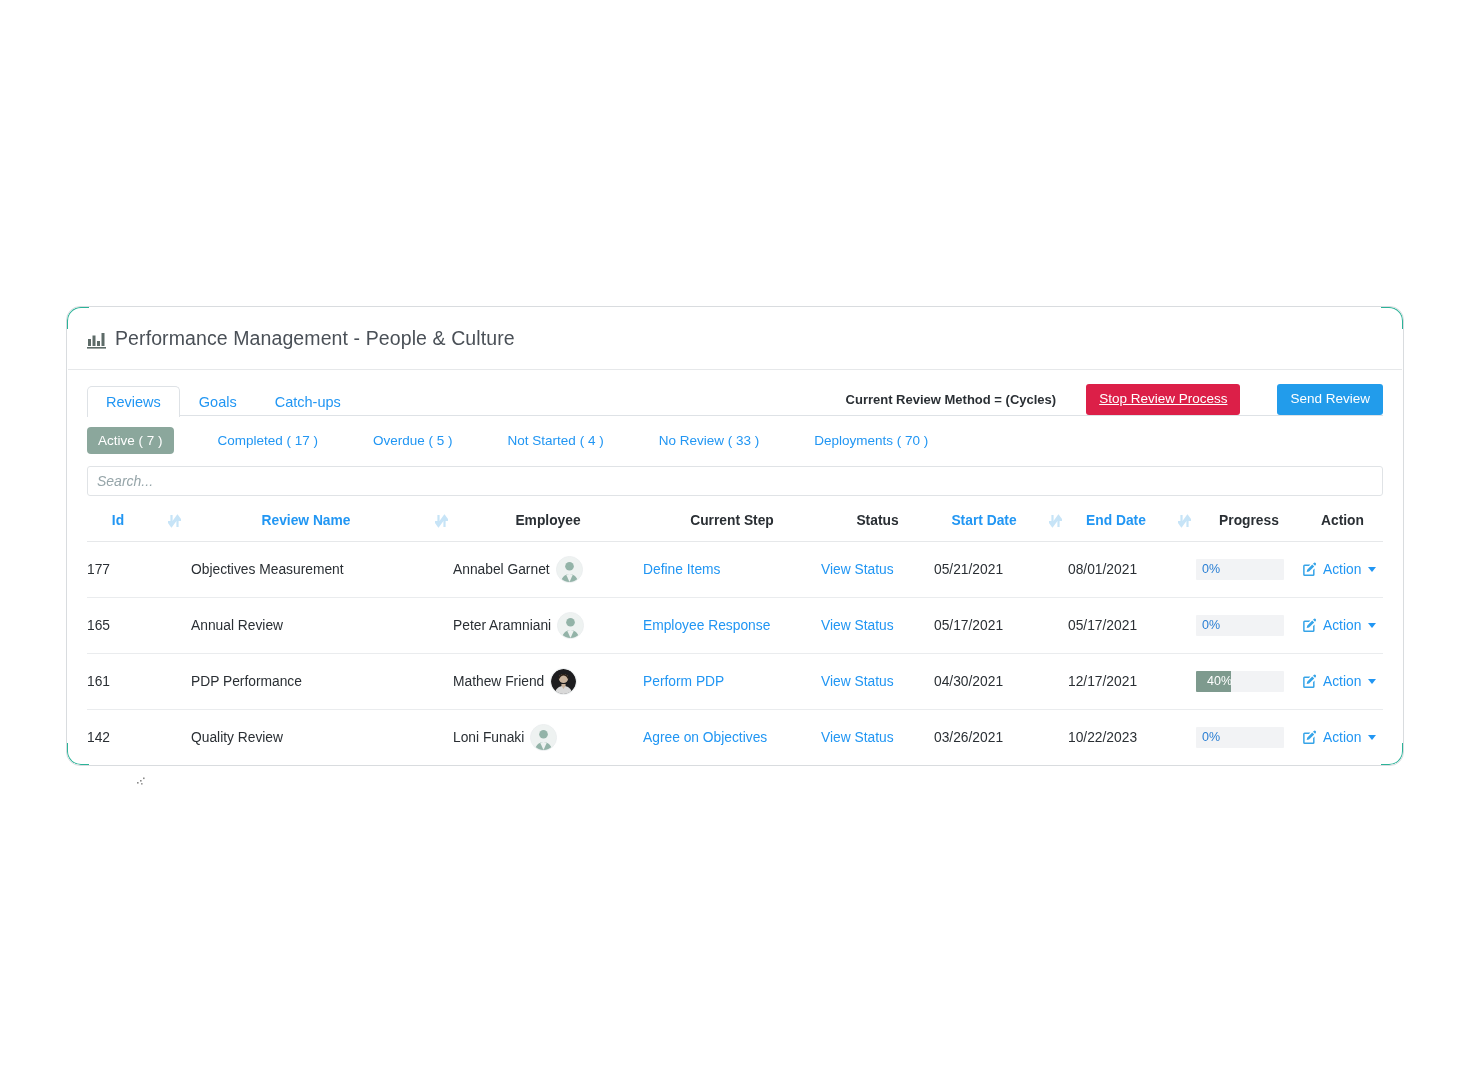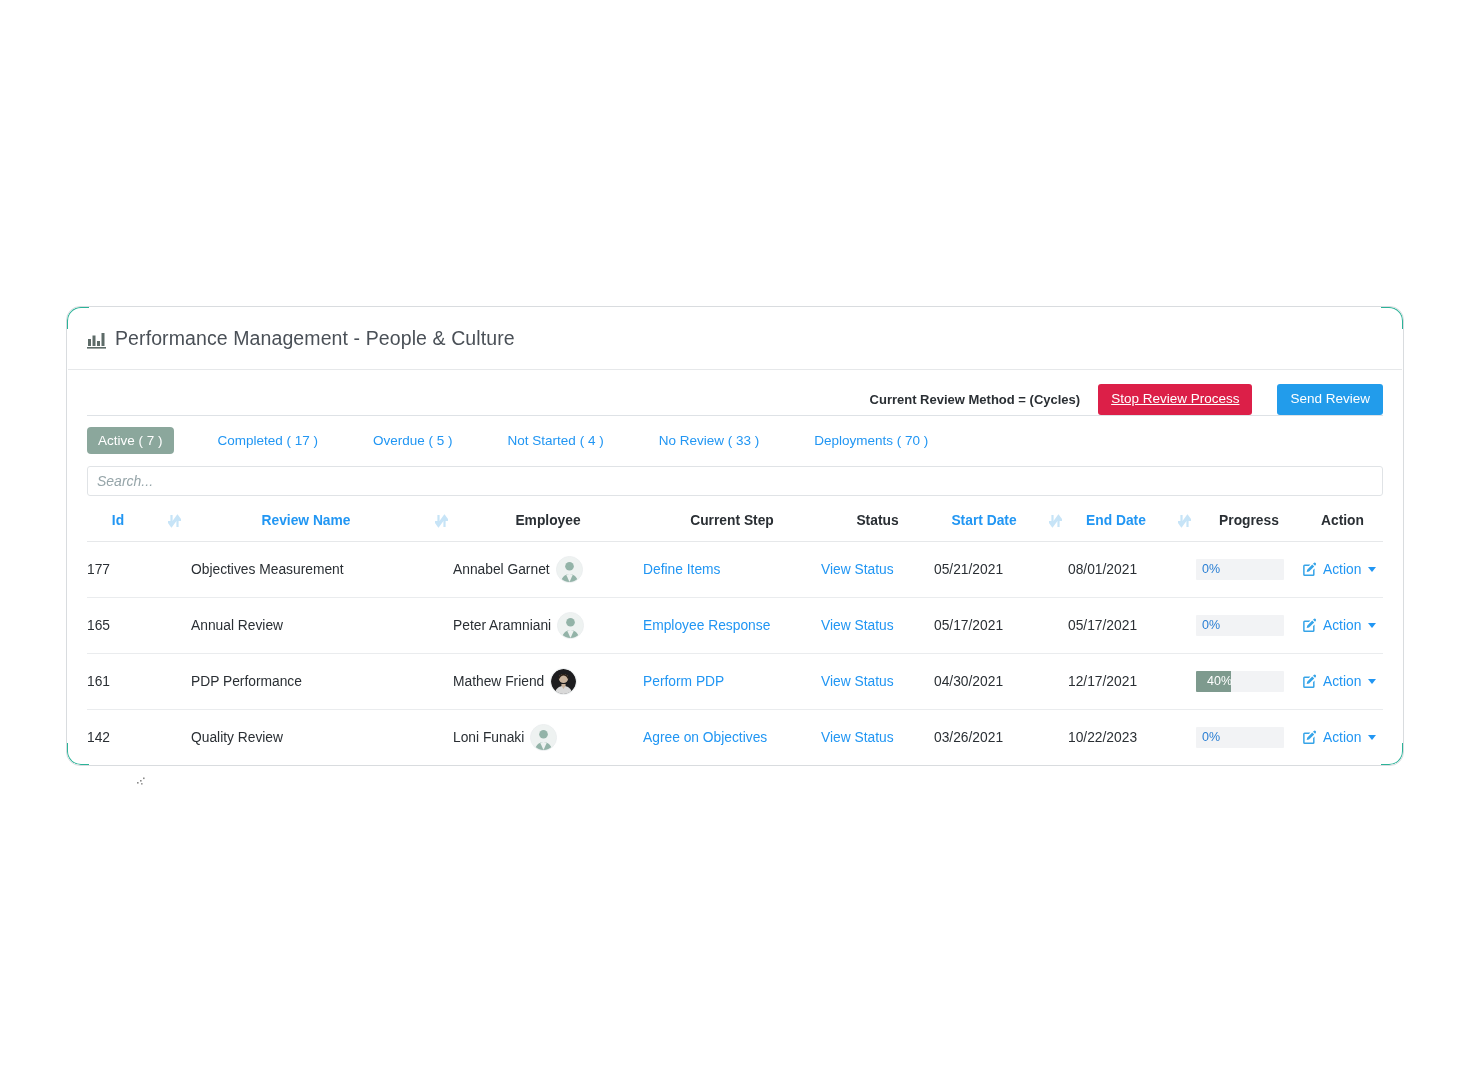--- a/index.html
+++ b/index.html
@@ -122,21 +122,21 @@
     z-index: 1;
   }
 
   
   .header-actions {
     position: absolute;
     right: 19px;
     top: 14px;
     display: flex;
     align-items: center;
-    gap: 4px;
+    gap: 16px;
     z-index: 4;
   }
   .review-method {
     font-size: 13px;
     font-weight: bold;
     color: #2a2f34;
     margin-right: 14px;
     white-space: nowrap;
   }
   .btn {
@@ -325,20 +325,25 @@
             <rect x="5.5" y="5.5" width="3" height="10.5" fill="#5d6b68"></rect>
             <rect x="10" y="11" width="3" height="5" fill="#5d6b68"></rect>
             <rect x="14.5" y="3" width="3" height="13" fill="#5d6b68"></rect>
             <rect x="0" y="17" width="19" height="1.6" fill="#5d6b68"></rect>
           </svg>
         </span>
         <span class="card-title">Performance Management - People &amp; Culture</span>
       </div>
 
       <div class="tabs-row">
+        <div class="tabs">
+          <div class="tab active">Reviews</div>
+          <div class="tab">Goals</div>
+          <div class="tab">Catch-ups</div>
+        </div>
         <div class="tabs-underline"></div>
 
         <div class="header-actions">
           <span class="review-method">Current Review Method = (Cycles)</span>
           <button class="btn btn-stop">Stop Review Process</button>
           <button class="btn btn-send">Send Review</button>
         </div>
       </div>
 
       <div class="filters">

